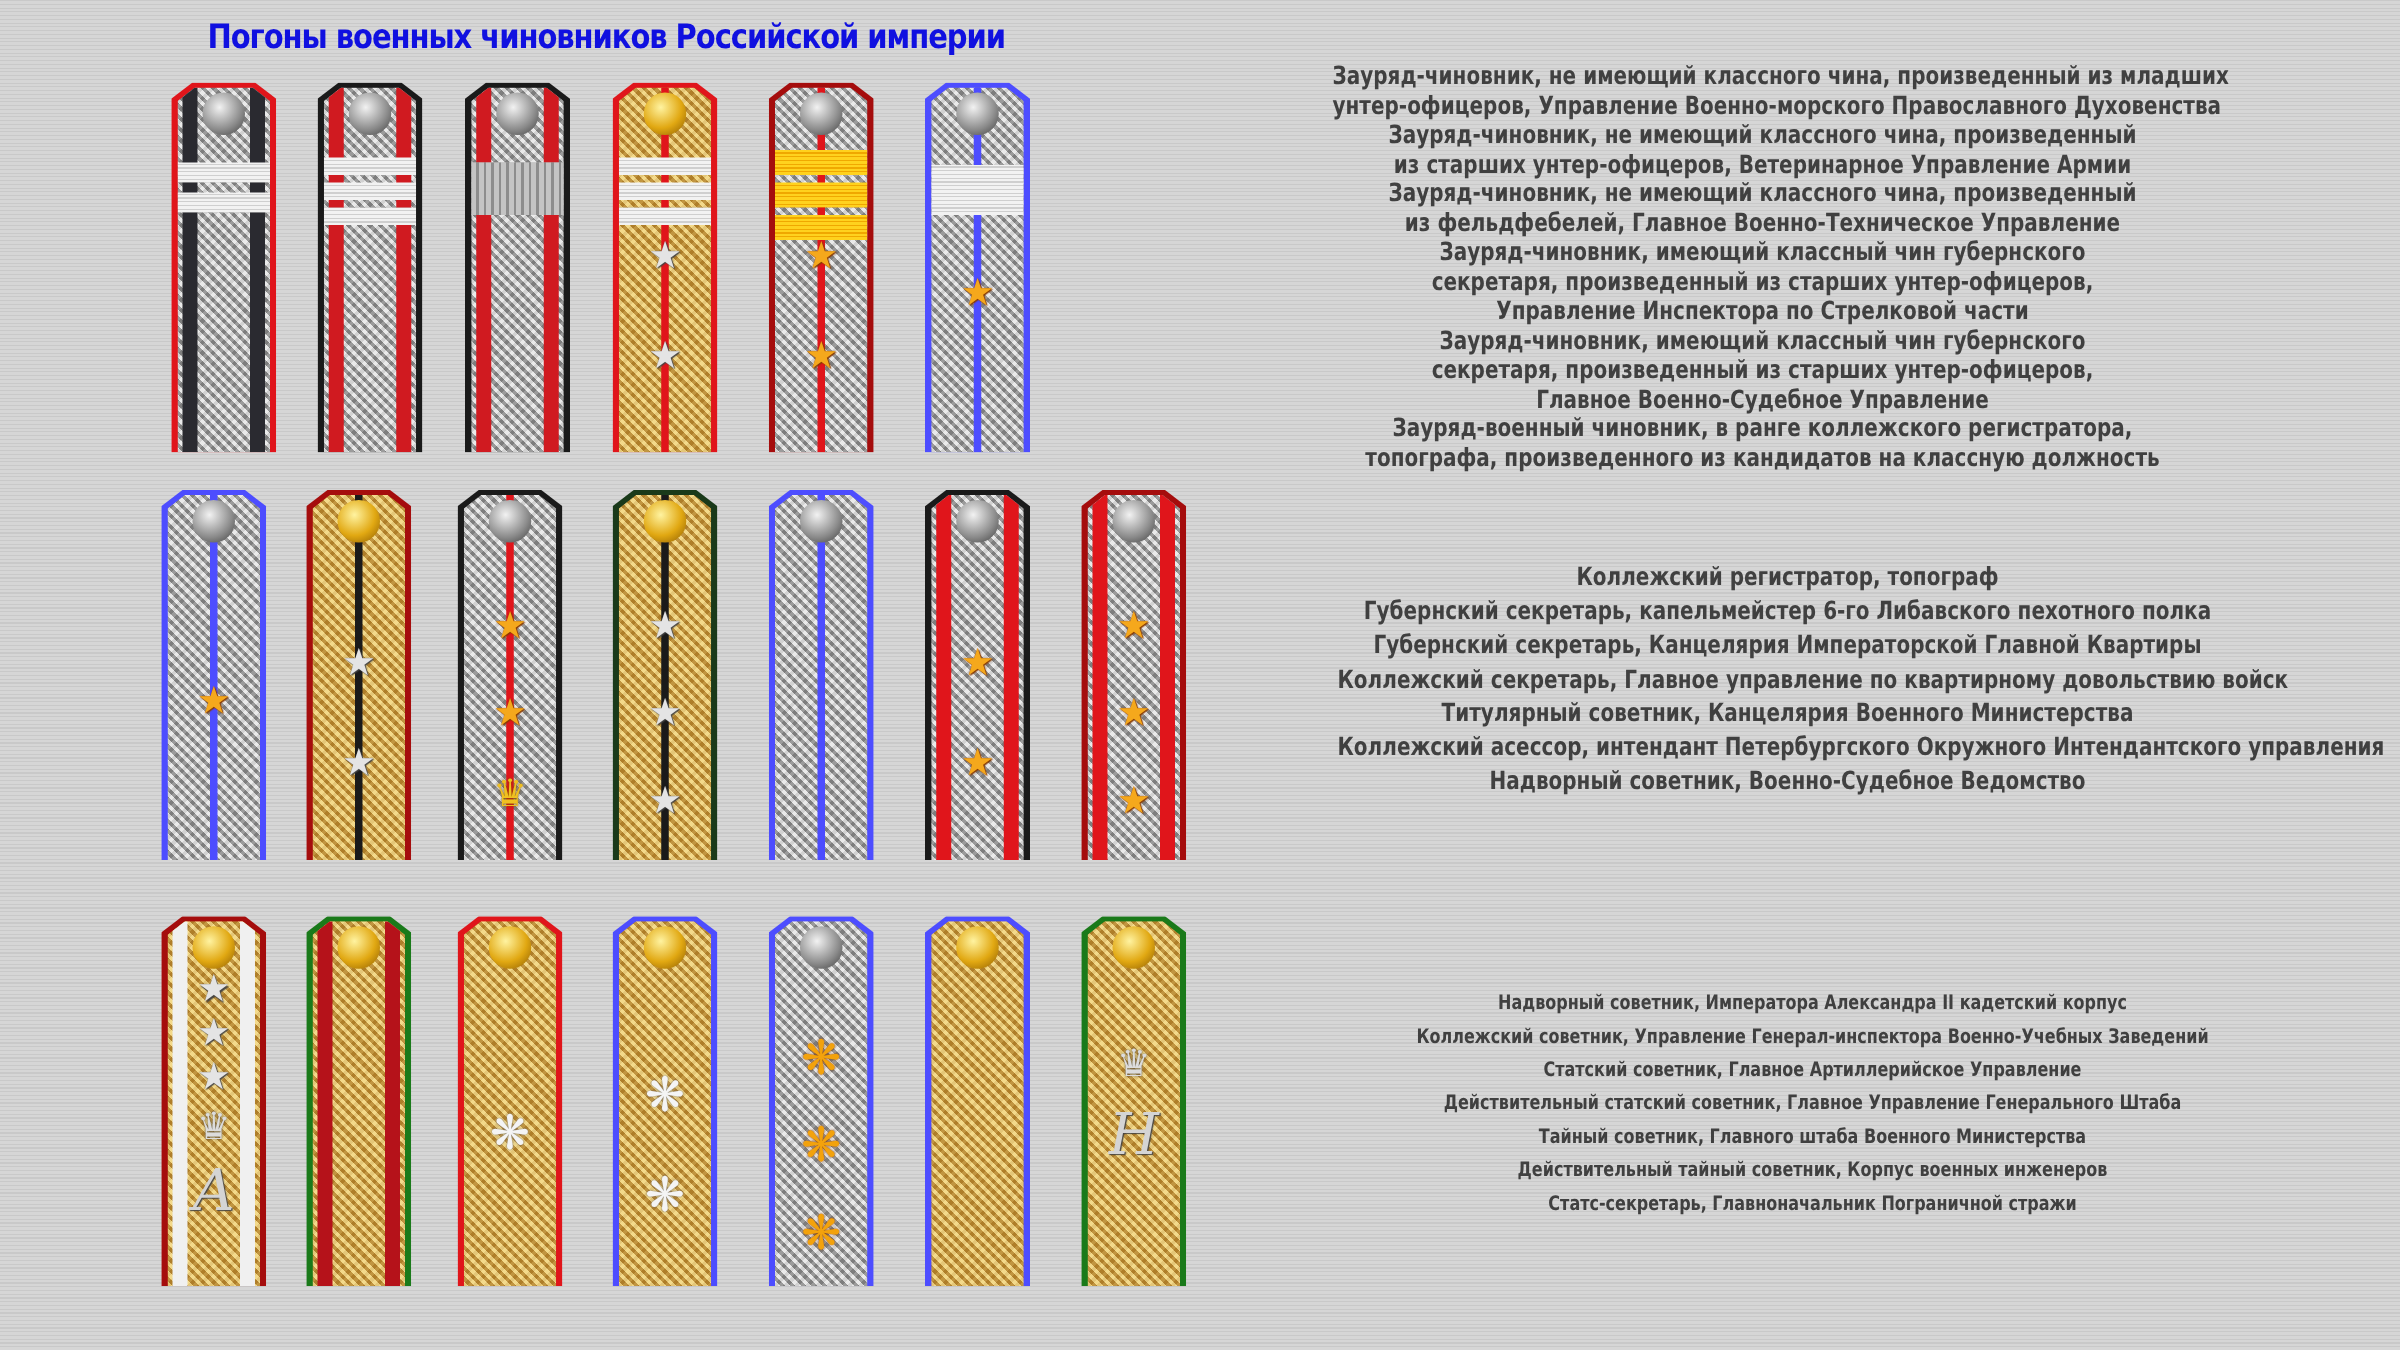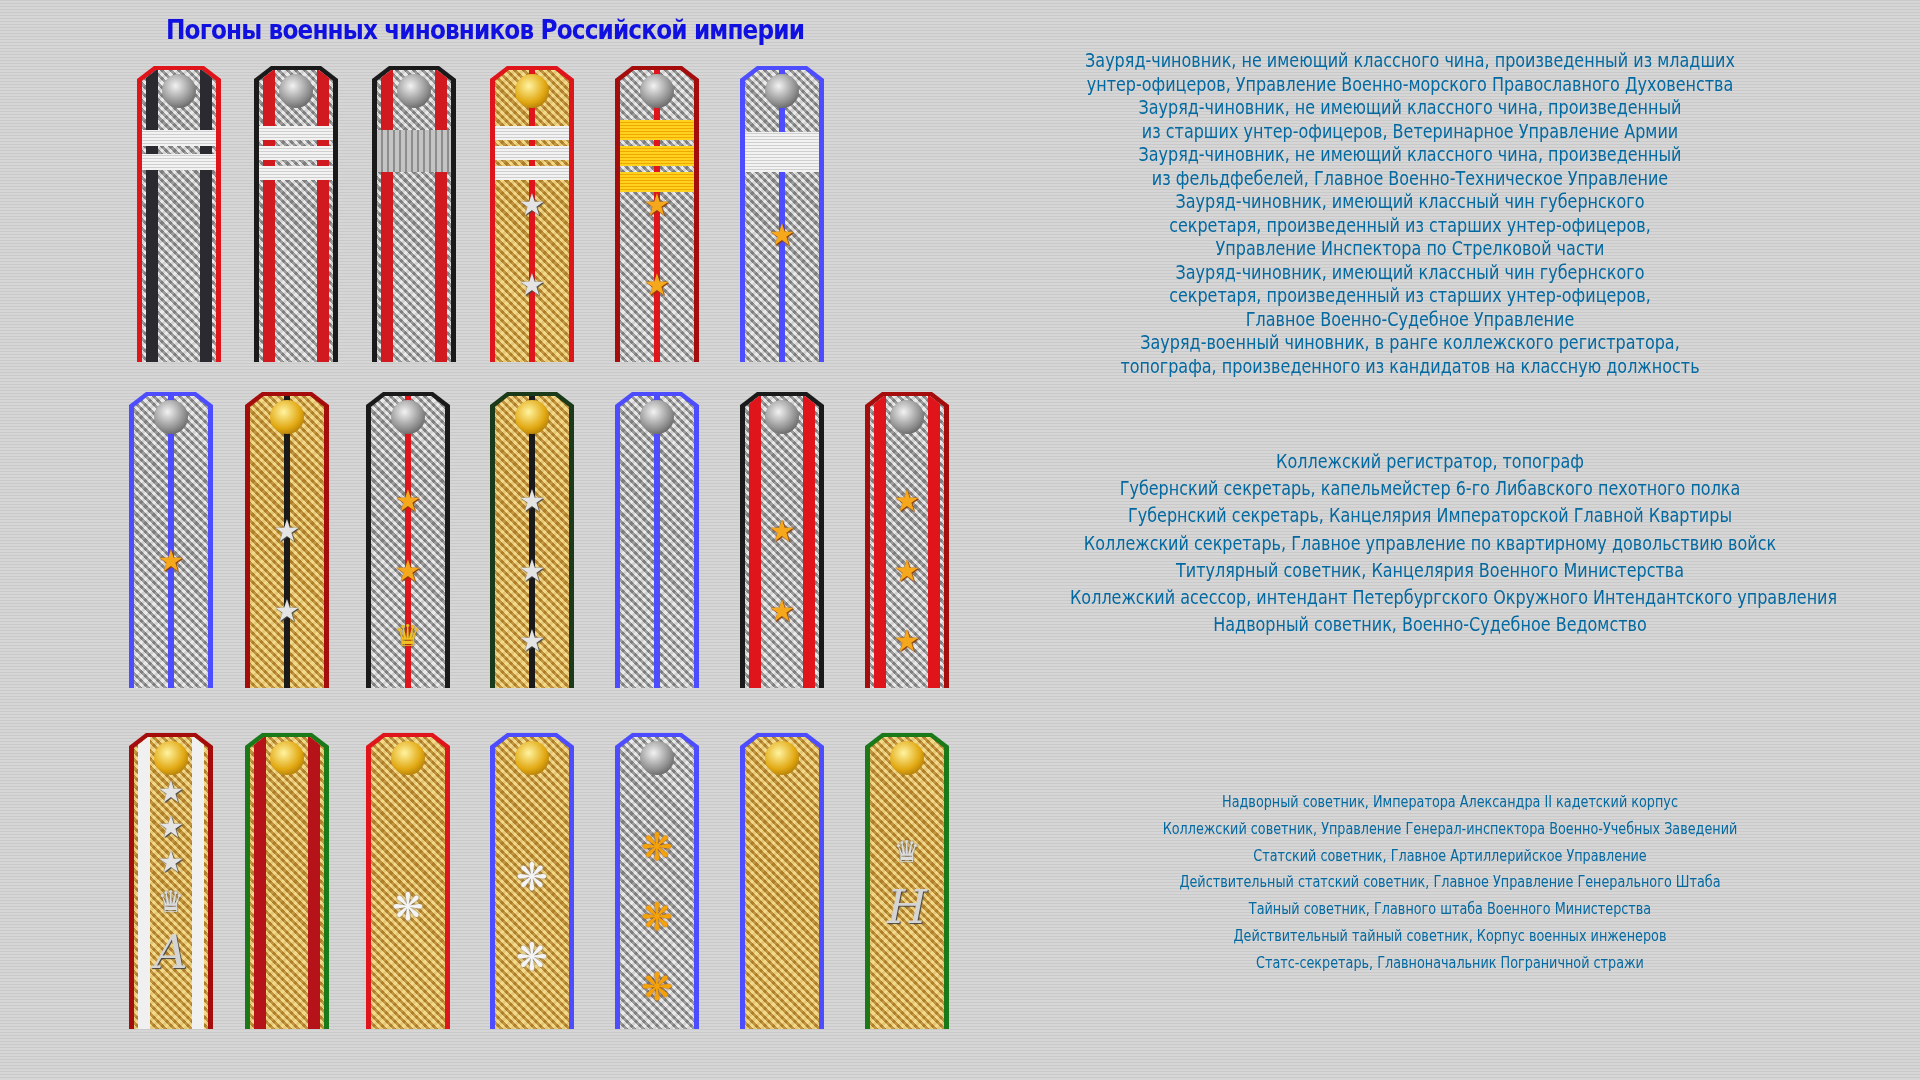--- a/index.html
+++ b/index.html
@@ -9,22 +9,22 @@
     background-image: repeating-linear-gradient(0deg, #d6d6d6 0px, #d6d6d6 2px, #c9c9c9 2px, #c9c9c9 3px);
     font-family: "Liberation Sans", "DejaVu Sans", sans-serif;
   }
   .title {
     position: absolute; left: 166px; top: 14px;
     font-family: "DejaVu Sans", sans-serif; font-weight: bold;
     font-size: 27px; color: #1010e0; letter-spacing: -1px; white-space: nowrap;
     transform: scaleX(0.86); transform-origin: left top;
   }
   .captions {
-    position: absolute; color: #0369a1;
-    font-family: "DejaVu Sans", sans-serif; font-weight: normal;
+    position: absolute; color: #404040;
+    font-family: "DejaVu Sans", sans-serif; font-weight: bold;
     text-align: center; white-space: nowrap;
   }
   .captions div { transform: scaleX(0.80); transform-origin: center; }
   .cap1 { left: 980px; width: 860px; top: 49px; font-size: 20px; line-height: 23.5px; }
   .cap2 { left: 980px; width: 900px; top: 448px; font-size: 20px; line-height: 27.2px; }
   .cap3 { left: 1020px; width: 860px; top: 789px; font-size: 16px; line-height: 26.8px; }
 
   .board {
     position: absolute; width: 84px; height: 296px;
     clip-path: polygon(0 13px, 17px 0, 67px 0, 84px 13px, 100% 100%, 0 100%);

